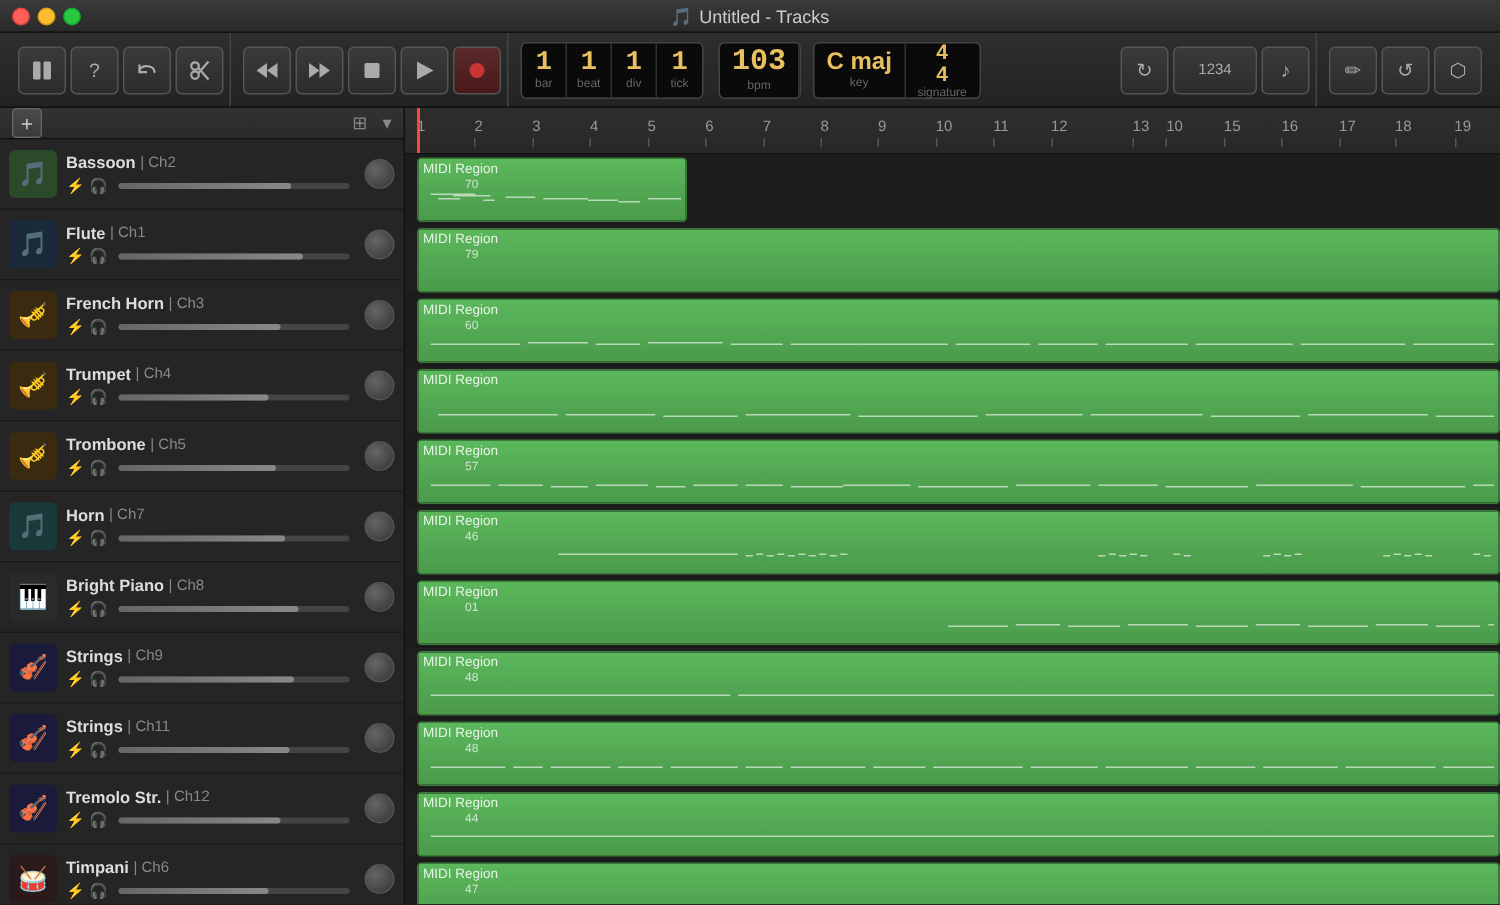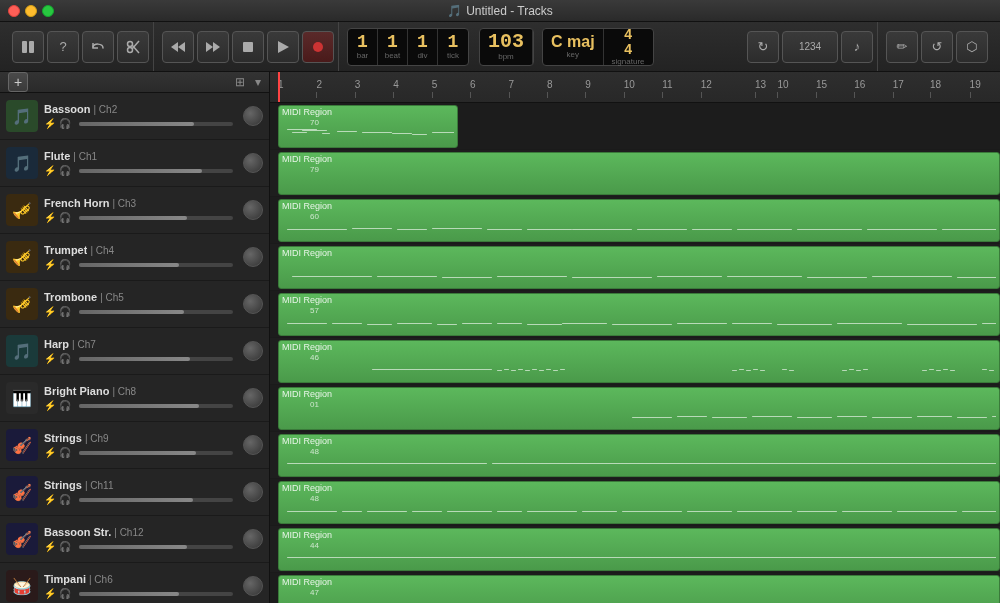--- a/index.html
+++ b/index.html
@@ -591,21 +591,21 @@
       </div>
     </div>
     <div class="track-knob"></div>
   </div>
         <div class="track-row">
     <div class="track-icon" style="background:#1a3a3a;">
       <span style="font-size:16px;">🎵</span>
     </div>
     <div class="track-info">
       <div class="track-name-row">
-        <span class="track-name">Harp</span>
+        <span class="track-name">Horn</span>
         <span class="track-ch">| Ch7</span>
       </div>
       <div class="track-controls">
         <span class="track-ctrl-icon" style="font-size:10px;">⚡</span>
         <span class="track-ctrl-icon" style="font-size:10px;">🎧</span>
         <div class="track-volume-slider" style="margin: 0 4px;">
           <div class="track-volume-fill" style="width:72%;"></div>
         </div>
       </div>
     </div>
@@ -667,21 +667,21 @@
       </div>
     </div>
     <div class="track-knob"></div>
   </div>
         <div class="track-row">
     <div class="track-icon" style="background:#1a1a3a;">
       <span style="font-size:16px;">🎻</span>
     </div>
     <div class="track-info">
       <div class="track-name-row">
-        <span class="track-name">Bassoon Str.</span>
+        <span class="track-name">Tremolo Str.</span>
         <span class="track-ch">| Ch12</span>
       </div>
       <div class="track-controls">
         <span class="track-ctrl-icon" style="font-size:10px;">⚡</span>
         <span class="track-ctrl-icon" style="font-size:10px;">🎧</span>
         <div class="track-volume-slider" style="margin: 0 4px;">
           <div class="track-volume-fill" style="width:70%;"></div>
         </div>
       </div>
     </div>

